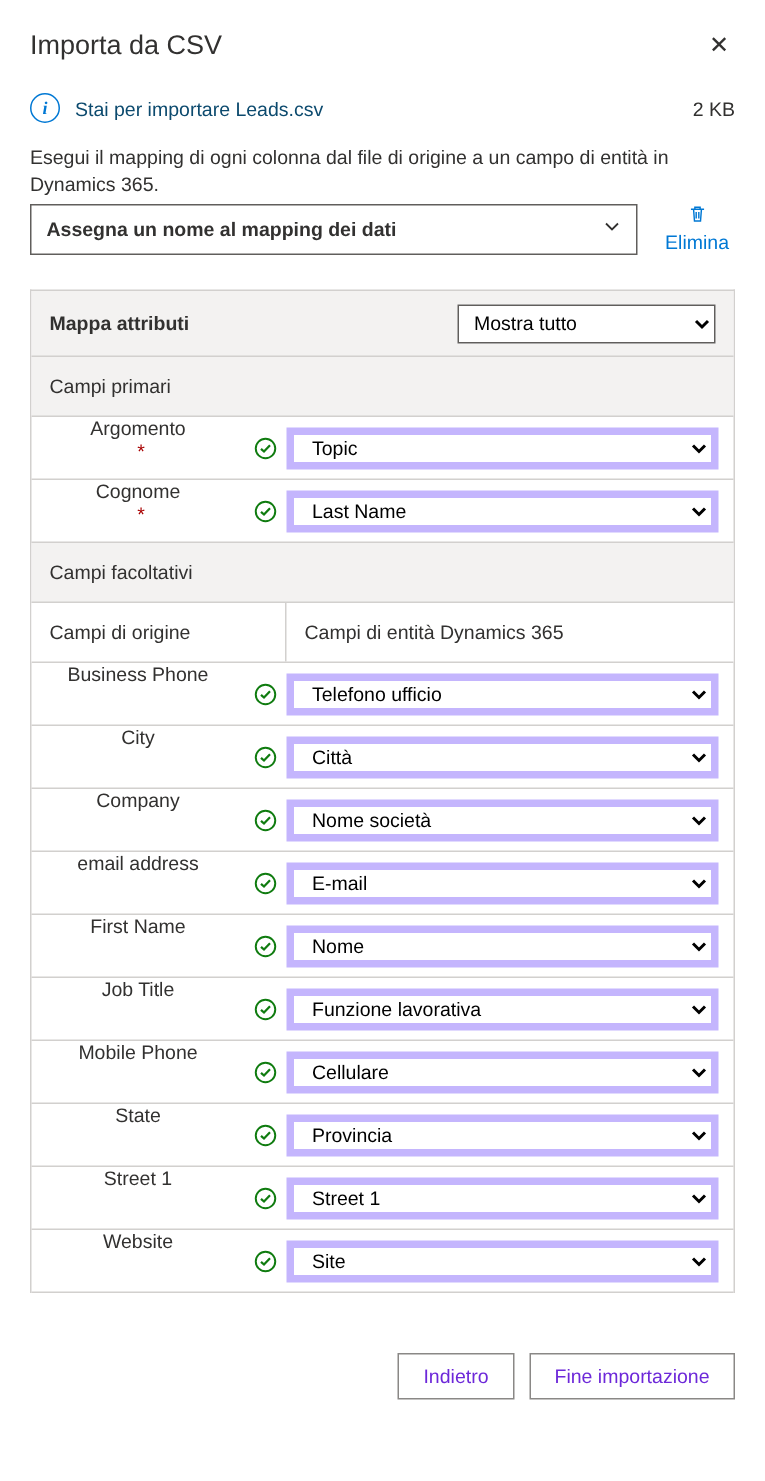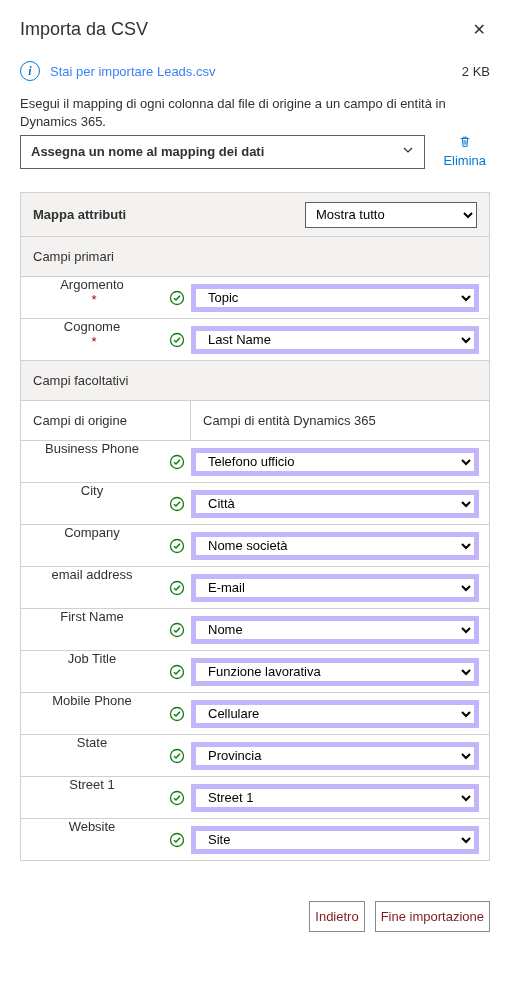--- a/index.html
+++ b/index.html
@@ -11,21 +11,21 @@
     background: #fff;
     width: 510px;
   }
   .panel { padding: 16px 20px 24px 20px; }
   .header-row { display: flex; justify-content: space-between; align-items: center; margin-bottom: 18px; }
   .title { font-size: 18px; font-weight: 400; }
   .close-btn { background: none; border: none; font-size: 16px; cursor: pointer; color: #323130; padding: 4px; }
   .info-row { display: flex; align-items: center; justify-content: space-between; margin-bottom: 14px; }
   .info-left { display: flex; align-items: center; gap: 10px; }
   .info-icon { width: 20px; height: 20px; border: 1.5px solid #0078d4; border-radius: 50%; display: flex; align-items: center; justify-content: center; color: #0078d4; font-family: Georgia, serif; font-style: italic; font-size: 12px; font-weight: bold; }
-  .info-text { font-size: 13px; color: #3b82f6; }
+  .info-text { font-size: 13px; color: #0c4a6e; }
   .info-size { font-size: 13px; color: #323130; }
   .desc { font-size: 13px; color: #323130; line-height: 1.4; }
   .mapping-row { display: flex; align-items: center; gap: 14px; margin-bottom: 20px; }
   .mapping-select-wrap { flex: 1; position: relative; border: 1px solid #605e5c; height: 34px; display: flex; align-items: center; padding: 0 10px; cursor: pointer; }
   .mapping-select-text { font-weight: 600; flex: 1; }
   .chev { font-size: 12px; color: #323130; }
   .delete-btn { background: none; border: none; display: flex; align-items: center; gap: 4px; color: #0078d4; cursor: pointer; font-size: 13px; padding: 4px; flex-direction: column; }
   .delete-icon svg { width: 14px; height: 14px; display: block; }
   .table { border: 1px solid #d2d0ce; border-bottom: none; }
   .section-header { background: #f3f2f1; border-bottom: 1px solid #d2d0ce; padding: 10px 12px; font-weight: 600; display: flex; align-items: center; justify-content: space-between; height: 44px; }
@@ -36,21 +36,21 @@
   .col-header-row .dst { flex: 1; padding: 10px 12px; display:flex; align-items:center;}
   .row { display: flex; border-bottom: 1px solid #d2d0ce; height: 42px; align-items: stretch; }
   .row .src { width: 142px; padding: 0 12px; display: flex; align-items: center; flex-direction: column; }
   .row .status { width: 28px; display: flex; align-items: center; justify-content: center; }
   .row .dst { flex: 1; padding: 6px 10px 6px 0; display: flex; align-items: center; }
   .req { color: #a80000; margin-left: 4px; }
   .ok-icon { width: 16px; height: 16px; }
   .ok-icon svg { width: 16px; height: 16px; display: block; }
   .dst-select { width: 100%; height: 28px; border: 5px solid #c4b5fd; font-size: 13px; padding: 0 8px; background: #fff; }
   .footer { display: flex; justify-content: flex-end; gap: 10px; margin-top: 40px; }
-  .btn { border: 1px solid #8a8886; background: #fff; color: #7f1d1d; padding: 7px 5px; font-size: 13px; cursor: pointer; }
+  .btn { border: 1px solid #8a8886; background: #fff; color: #6d28d9; padding: 7px 16px; font-size: 13px; cursor: pointer; }
 </style>
 </head>
 <body>
 
 <div class="panel">
 
   <div class="header-row">
     <div class="title">Importa da CSV</div>
     <button class="close-btn">
       <span>✕</span>

